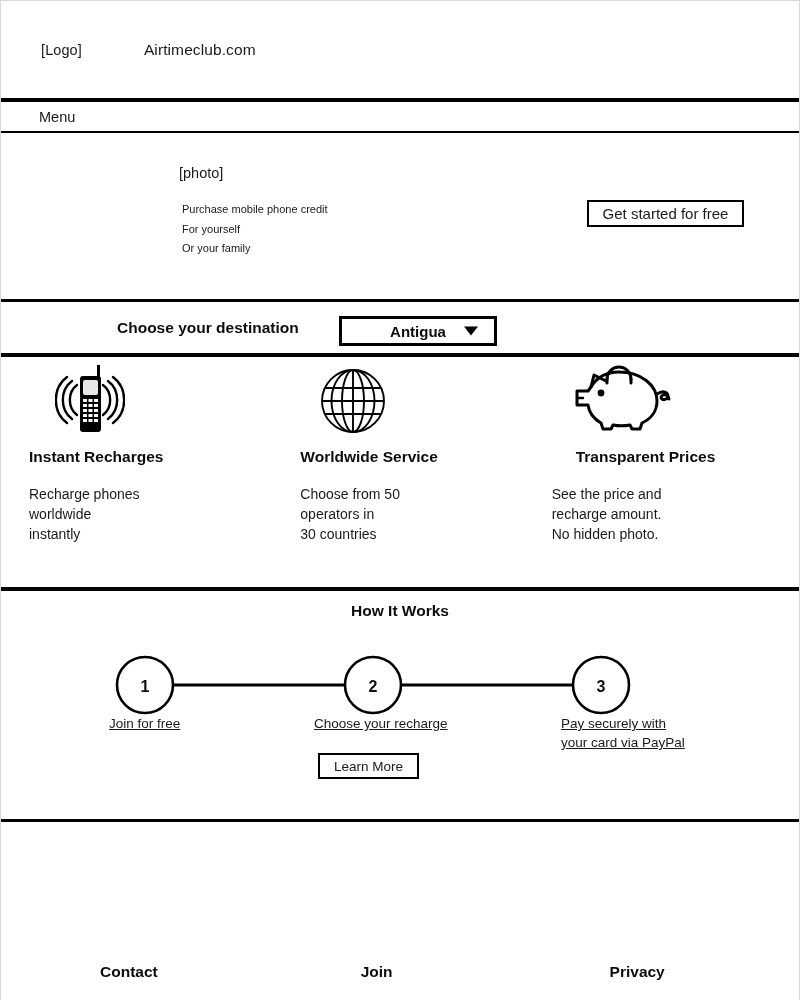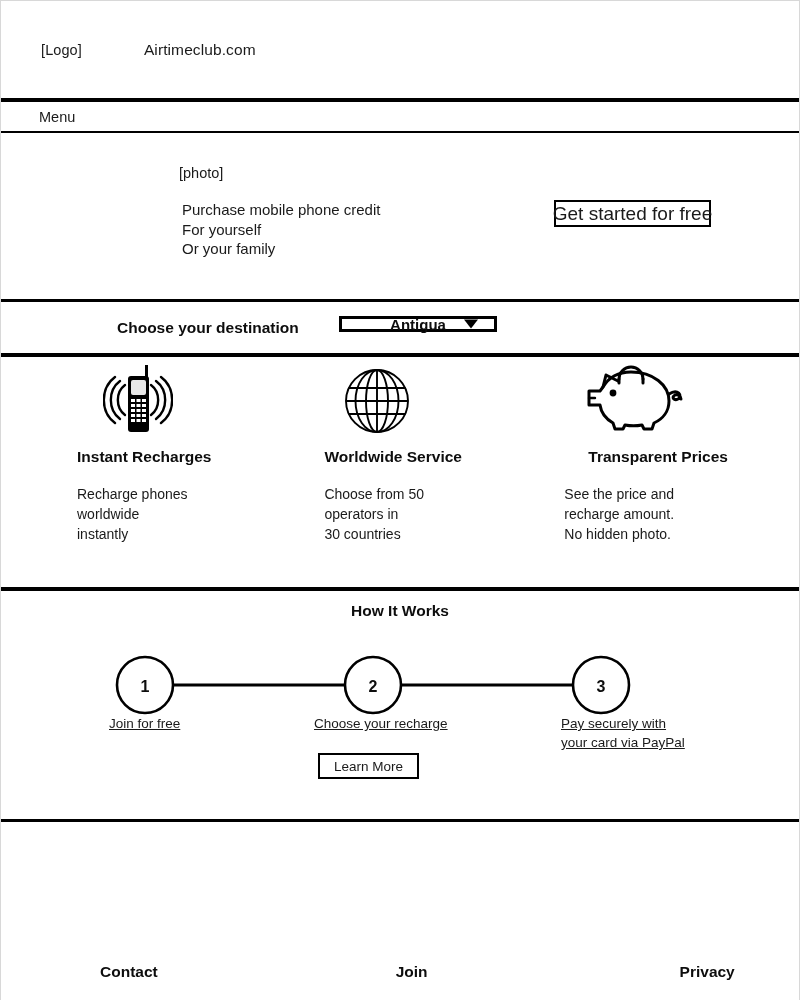--- a/index.html
+++ b/index.html
@@ -72,45 +72,45 @@
     position: absolute;
     left: 178px;
     top: 32px;
     font-size: 14.5px;
     color: #1a1a1a;
   }
   .hero-copy {
     position: absolute;
     left: 181px;
     top: 67px;
-    font-size: 15px;
+    font-size: 11px;
     line-height: 19.5px;
     color: #1a1a1a;
   }
   .hero-copy div { white-space: nowrap; }
 
   .btn {
     display: inline-flex;
     align-items: center;
     justify-content: center;
     background: #ffffff;
     border: 2px solid #000000;
     font-family: "Liberation Sans", sans-serif;
     color: #1a1a1a;
     cursor: pointer;
     white-space: nowrap;
   }
 
   .cta-primary {
     position: absolute;
-    left: 553px;
+    left: 586px;
     top: 67px;
     width: 157px;
     height: 27px;
-    font-size: 19px;
+    font-size: 15px;
   }
 
   
   .destination {
     height: 55px;
     border-bottom: 4px solid #000000;
     position: relative;
     background: #ffffff;
     padding-left: 47px;
   }
@@ -120,21 +120,21 @@
     top: 17px;
     font-size: 15.5px;
     font-weight: bold;
     color: #0d0d0d;
   }
   .destination-select {
     position: absolute;
     left: 338px;
     top: 14px;
     width: 158px;
-    height: 16px;
+    height: 30px;
     border: 3px solid #000000;
     background: #ffffff;
     display: flex;
     align-items: center;
     justify-content: center;
     cursor: pointer;
   }
   .destination-select .sel-value {
     font-size: 15px;
     font-weight: bold;
@@ -156,21 +156,21 @@
     height: 234px;
     border-bottom: 4px solid #000000;
     display: flex;
     background: #ffffff;
     position: relative;
   }
   .feature-col {
     position: relative;
     height: 100%;
   }
-  .feature-col.c1 { width: 275px; padding-left: 40px; margin-left: 36px; }
+  .feature-col.c1 { width: 275px; padding-left: 28px; }
   .feature-col.c2 { width: 250px; padding-left: 25px; }
   .feature-col.c3 { width: 275px; padding-left: 27px; }
 
   .feature-icon {
     height: 78px;
     display: flex;
     align-items: flex-end;
     padding-top: 12px;
   }
   .feature-col.c1 .feature-icon { padding-left: 26px; }
@@ -242,21 +242,20 @@
     height: 204px;
     position: relative;
     background: #ffffff;
   }
   .footer-links {
     position: absolute;
     top: 141px;
     left: 0;
     width: 800px;
     display: flex;
-    gap: 35px;
   }
   .footer-link {
     font-size: 15.5px;
     font-weight: bold;
     color: #0d0d0d;
     cursor: pointer;
     white-space: nowrap;
   }
   .fl-1 { margin-left: 99px; }
   .fl-2 { margin-left: 203px; }

